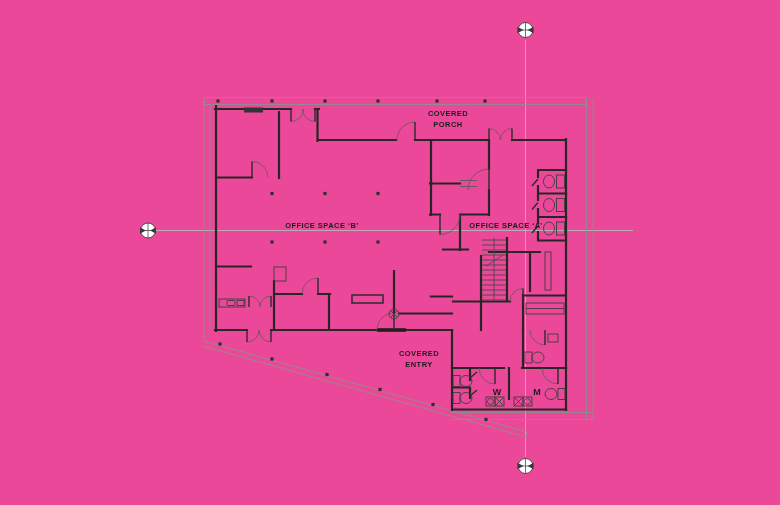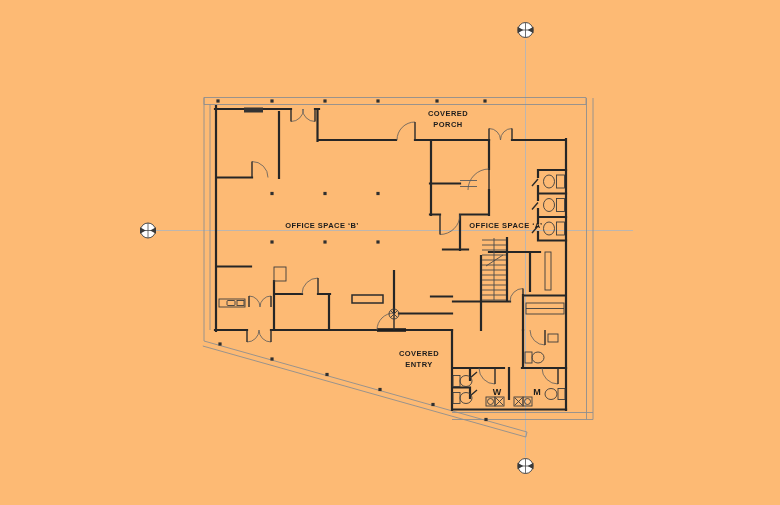--- a/index.html
+++ b/index.html
@@ -1,16 +1,16 @@
 <!DOCTYPE html>
 <html><head>
 <meta charset="utf-8">
 <style>
   html,body{margin:0;padding:0;background:#ffffff;}
-  .sheet{position:relative;width:780px;height:505px;background:#fdba74;overflow:hidden;
+  .sheet{position:relative;width:780px;height:505px;background:#ec4899;overflow:hidden;
          font-family:"Liberation Sans",sans-serif;}
   svg{position:absolute;left:0;top:0;}
   .lbl{font:700 7.5px "Liberation Sans",sans-serif;fill:#1c1c1c;letter-spacing:.45px;}
   .lbl-big{font:700 9px "Liberation Sans",sans-serif;fill:#1c1c1c;}
   text{text-anchor:middle;}
 </style>
 </head>
 <body>
 
 <div class="sheet">

